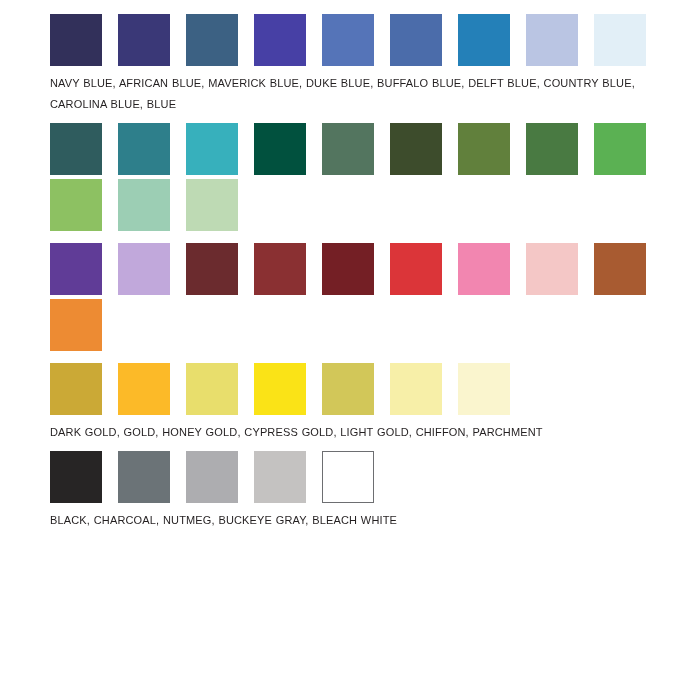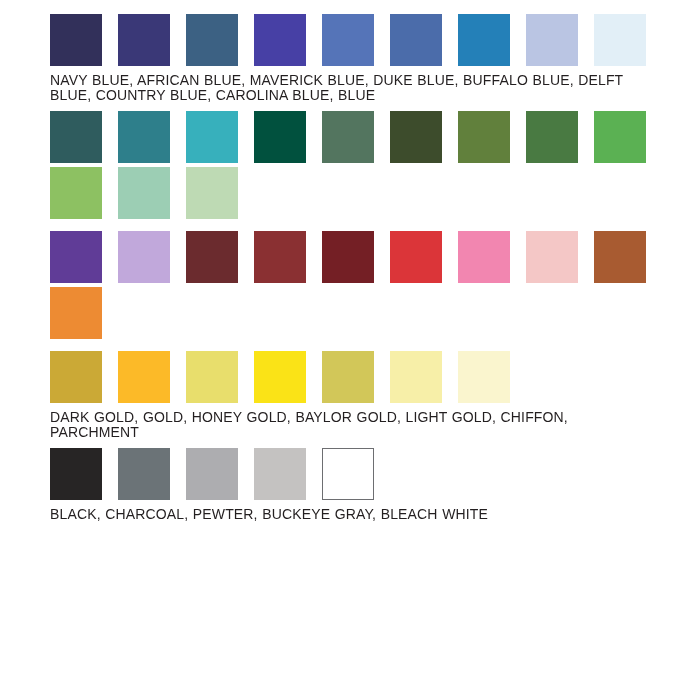--- a/index.html
+++ b/index.html
@@ -33,22 +33,22 @@
     width: 52px;
     height: 52px;
     margin: 0 16px 4px 0;
     box-sizing: border-box;
     flex: 0 0 auto;
   }
   .swatch.outlined {
     border: 1px solid #6d6e71;
   }
   .group-labels {
-    font-size: 14px;
-    line-height: 15px;
+    font-size: 11px;
+    line-height: 21px;
     letter-spacing: 0.15px;
     font-weight: 400;
     color: #231f20;
     width: 605px;
     margin-top: 3px;
     word-spacing: 0.5px;
   }
 </style>
 </head>
 <body>
@@ -101,25 +101,25 @@
     <div class="color-group group-golds">
       <div class="swatch-grid">
         <div class="swatch" title="DARK GOLD" style="background: rgb(203, 169, 54);"></div>
         <div class="swatch" title="GOLD" style="background: rgb(252, 186, 40);"></div>
         <div class="swatch" title="HONEY GOLD" style="background: rgb(232, 222, 108);"></div>
         <div class="swatch" title="BAYLOR GOLD" style="background: rgb(250, 227, 23);"></div>
         <div class="swatch" title="LIGHT GOLD" style="background: rgb(210, 199, 89);"></div>
         <div class="swatch" title="CHIFFON" style="background: rgb(247, 239, 168);"></div>
         <div class="swatch" title="PARCHMENT" style="background: rgb(250, 245, 206);"></div>
       </div>
-      <div class="group-labels">DARK GOLD, GOLD, HONEY GOLD, BAYLOR GOLD, LIGHT GOLD, CHIFFON, PARCHMENT</div>
+      <div class="group-labels">DARK GOLD, GOLD, HONEY GOLD, CYPRESS GOLD, LIGHT GOLD, CHIFFON, PARCHMENT</div>
     </div>
     <div class="color-group group-grays">
       <div class="swatch-grid">
         <div class="swatch" title="BLACK" style="background: rgb(39, 37, 37);"></div>
         <div class="swatch" title="CHARCOAL" style="background: rgb(107, 115, 119);"></div>
         <div class="swatch" title="PEWTER" style="background: rgb(173, 173, 176);"></div>
         <div class="swatch" title="BUCKEYE GRAY" style="background: rgb(196, 194, 193);"></div>
         <div class="swatch outlined" title="BLEACH WHITE" style="background: rgb(255, 255, 255);"></div>
       </div>
-      <div class="group-labels">BLACK, CHARCOAL, PEWTER, BUCKEYE GRAY, BLEACH WHITE</div>
+      <div class="group-labels">BLACK, CHARCOAL, NUTMEG, BUCKEYE GRAY, BLEACH WHITE</div>
     </div>
   </div>
 
 </body></html>

